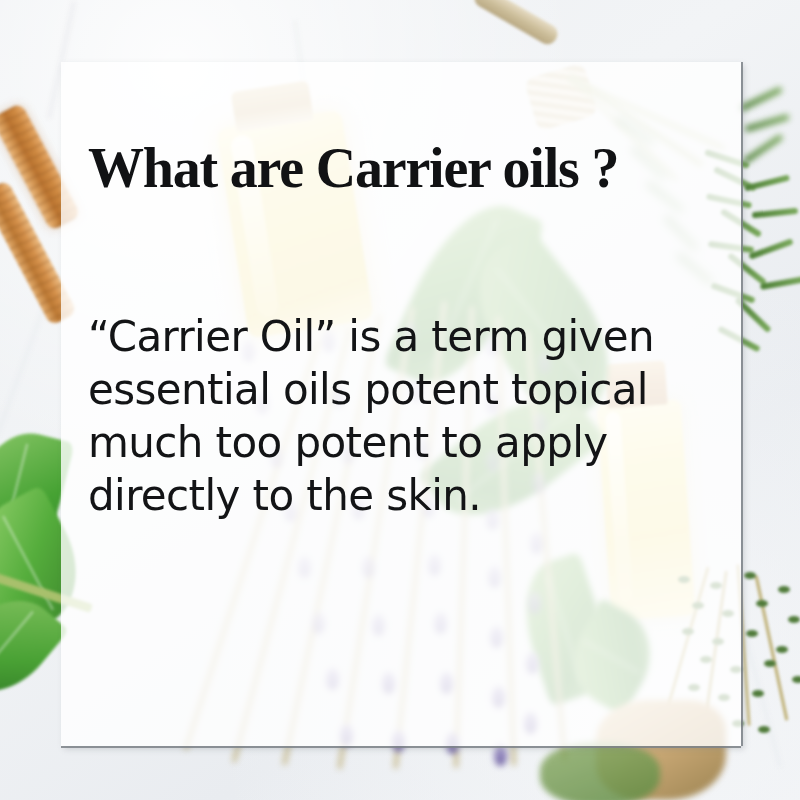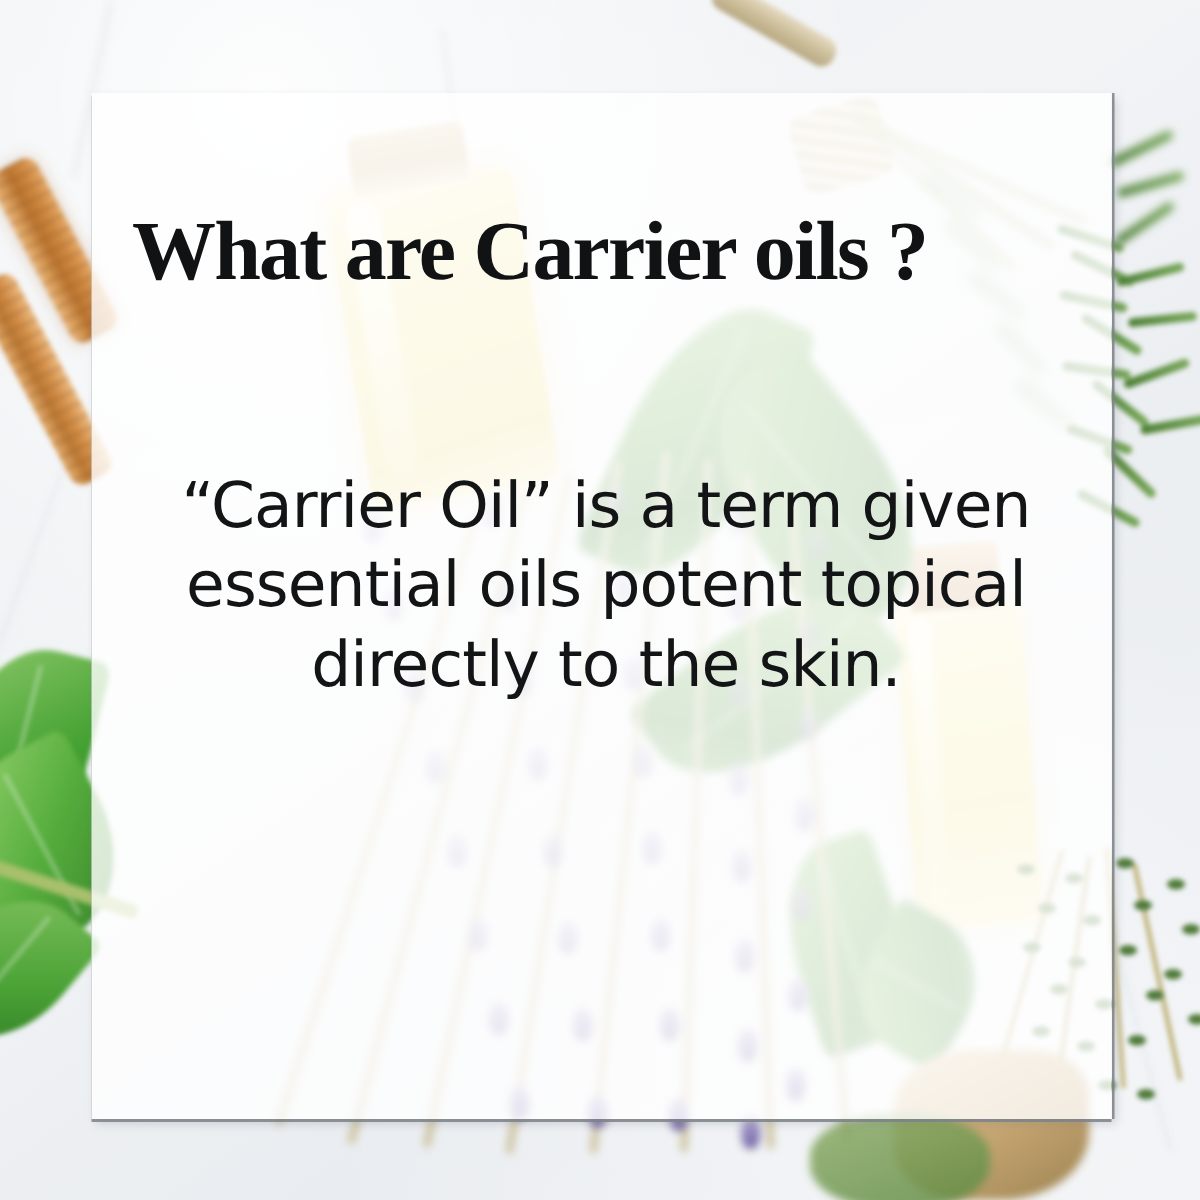--- a/index.html
+++ b/index.html
@@ -206,21 +206,21 @@
     top: 248px;
     width: 632px;
     margin: 0;
     font-family: "DejaVu Sans", "Liberation Sans", sans-serif;
     font-size: 42px;
     font-weight: 400;
     line-height: 53px;
     letter-spacing: -0.6px;
     color: #131416;
   }
-  .body-copy .ln { display: block; white-space: nowrap; text-align: center; }
+  .body-copy .ln { display: block; white-space: nowrap; }
 </style>
 </head>
 <body>
 
 <div id="stage">
 
   <div class="photo">
 
     <div class="marble-vein" style="left:60px; top:0; width:3px; height:120px; transform:rotate(12deg);"></div>
     <div class="marble-vein" style="left:300px; top:20px; width:2px; height:90px; transform:rotate(-8deg);"></div>
@@ -395,19 +395,20 @@
   </div>
 
   <div class="card">
     <div class="card-inner">
 
       <h1 class="headline">What are Carrier oils ?</h1>
 
       <div class="body-copy">
         <span class="ln">“Carrier Oil” is a term given</span>
         <span class="ln">essential oils potent topical</span>
+        <span class="ln">much too potent to apply</span>
         <span class="ln">directly to the skin.</span>
       </div>
 
     </div>
   </div>
 
 </div>
 
 </body></html>

